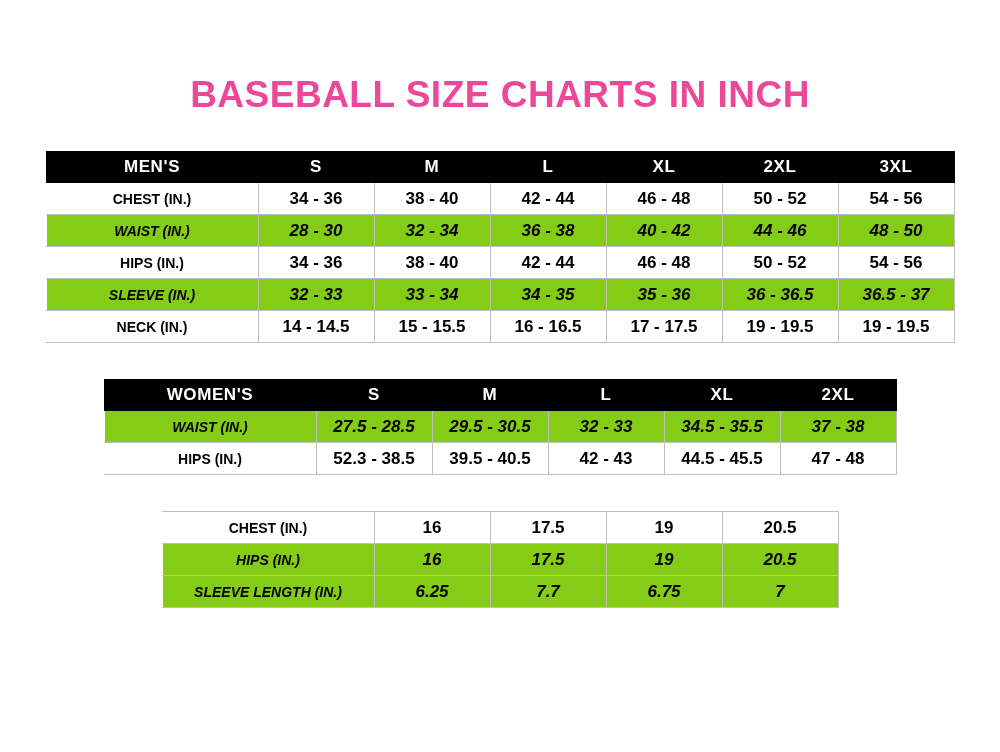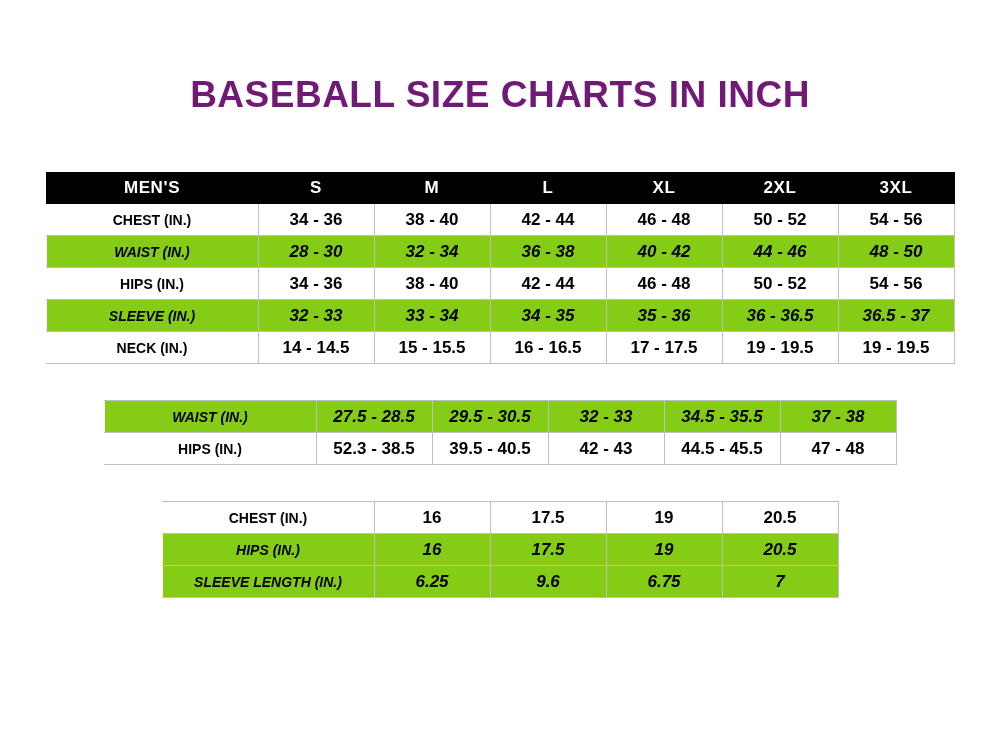--- a/index.html
+++ b/index.html
@@ -20,24 +20,24 @@
     height: 752px;
     background: #ffffff;
   }
   .title {
     text-align: center;
     font-size: 37px;
     font-weight: bold;
     letter-spacing: 0.5px;
     margin: 0;
     padding-top: 74px;
-    color: #701a75;
+    color: #ec4899;
   }
   .tables {
-    margin-top: 56px;
+    margin-top: 35px;
     border-radius: 27px;
   }
   table {
     border-collapse: collapse;
     table-layout: fixed;
     margin: 0 auto;
   }
   td, th {
     border: 1px solid #ffffff;
     font-weight: bold;
@@ -167,20 +167,28 @@
     <table class="tbl-women">
       <colgroup>
         <col class="firstcol-women">
           <col class="col-women">
           <col class="col-women">
           <col class="col-women">
           <col class="col-women">
           <col class="col-women">
       </colgroup>
       <tbody>
+        <tr class="hdr">
+          <td>WOMEN'S</td>
+          <td>S</td>
+          <td>M</td>
+          <td>L</td>
+          <td>XL</td>
+          <td>2XL</td>
+        </tr>
         <tr class="zebra">
           <td class="rowlabel lbl">WAIST (IN.)</td>
           <td class="cell">27.5 - 28.5</td>
           <td class="cell">29.5 - 30.5</td>
           <td class="cell">32 - 33</td>
           <td class="cell">34.5 - 35.5</td>
           <td class="cell">37 - 38</td>
         </tr>
         <tr>
           <td class="rowlabel lbl">HIPS (IN.)</td>
@@ -214,21 +222,21 @@
         <tr class="zebra">
           <td class="rowlabel lbl">HIPS (IN.)</td>
           <td class="cell">16</td>
           <td class="cell">17.5</td>
           <td class="cell">19</td>
           <td class="cell">20.5</td>
         </tr>
         <tr class="zebra">
           <td class="rowlabel lbl">SLEEVE LENGTH (IN.)</td>
           <td class="cell">6.25</td>
-          <td class="cell">9.6</td>
+          <td class="cell">7.7</td>
           <td class="cell">6.75</td>
           <td class="cell">7</td>
         </tr>
       </tbody>
     </table>
 
   </div>
 </div>
 
 </body></html>

